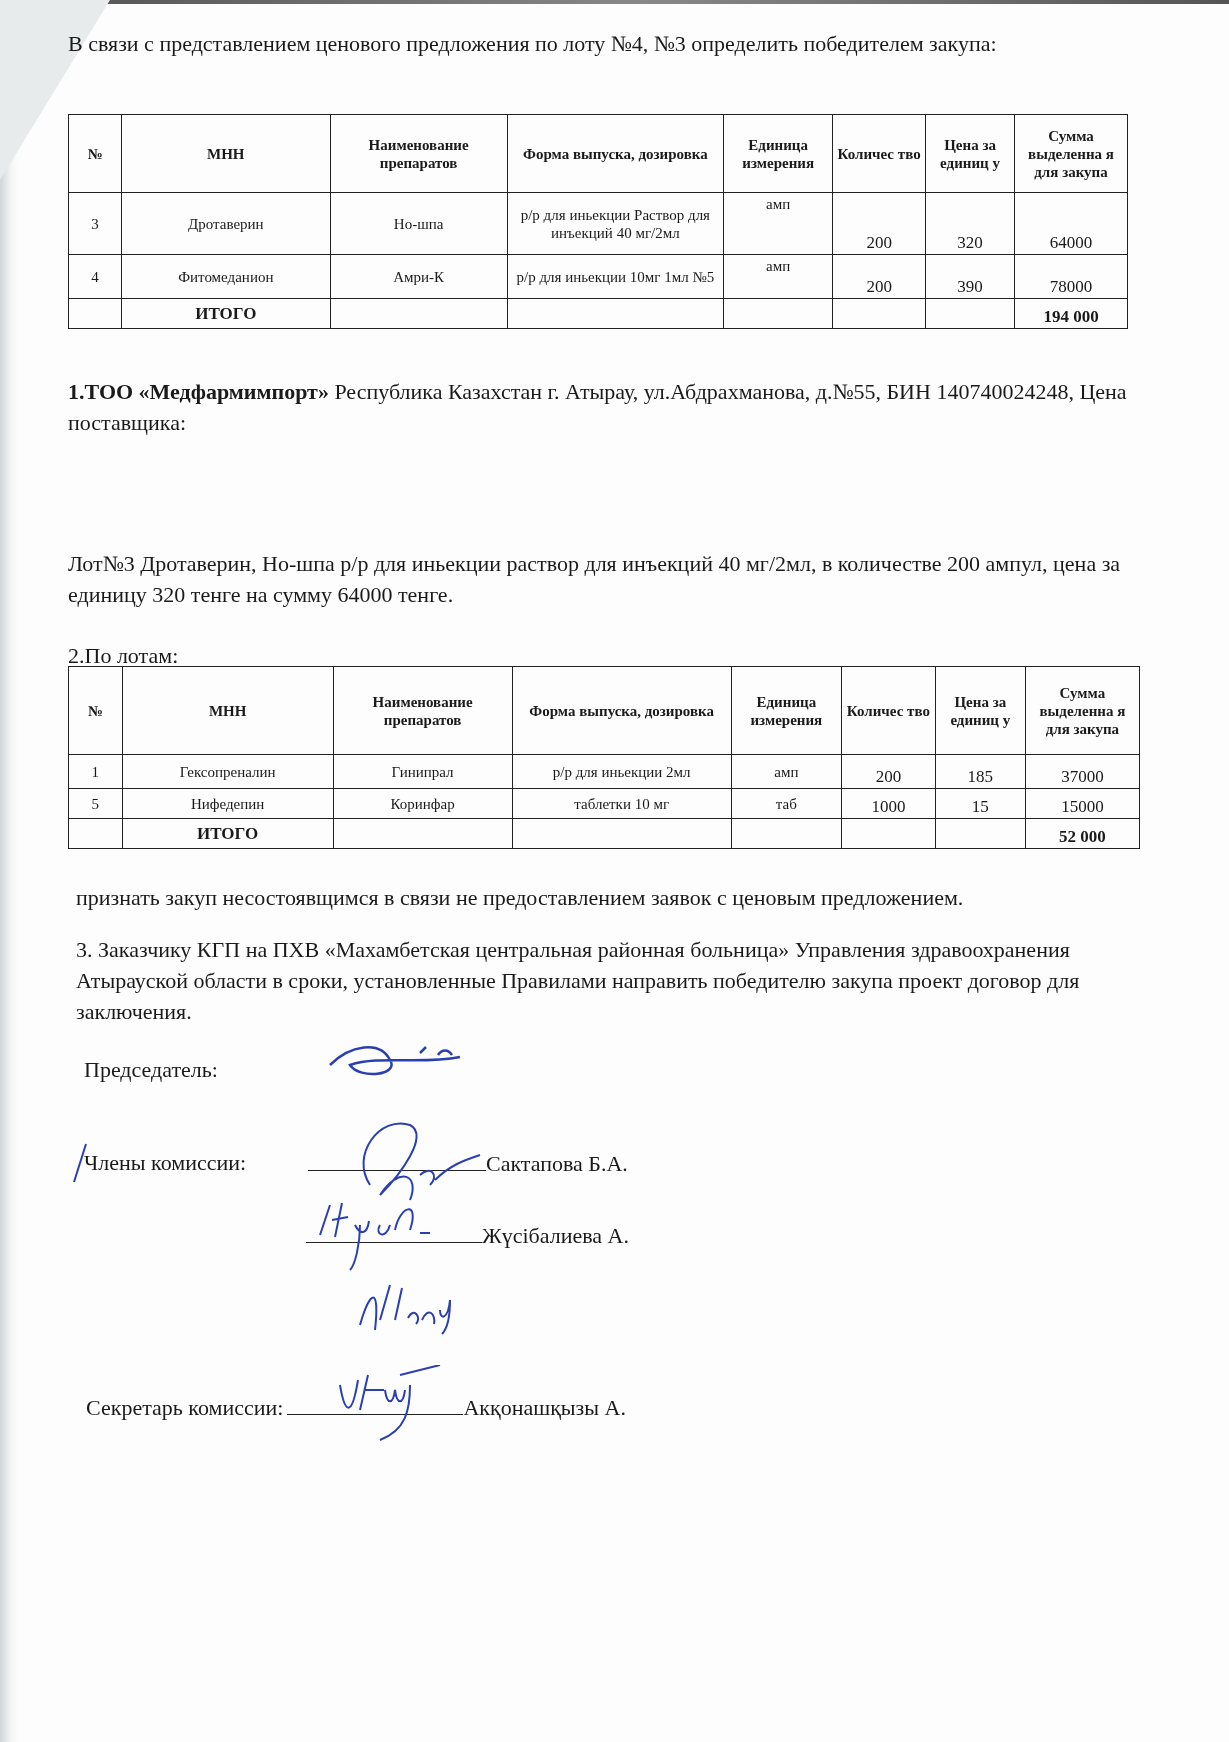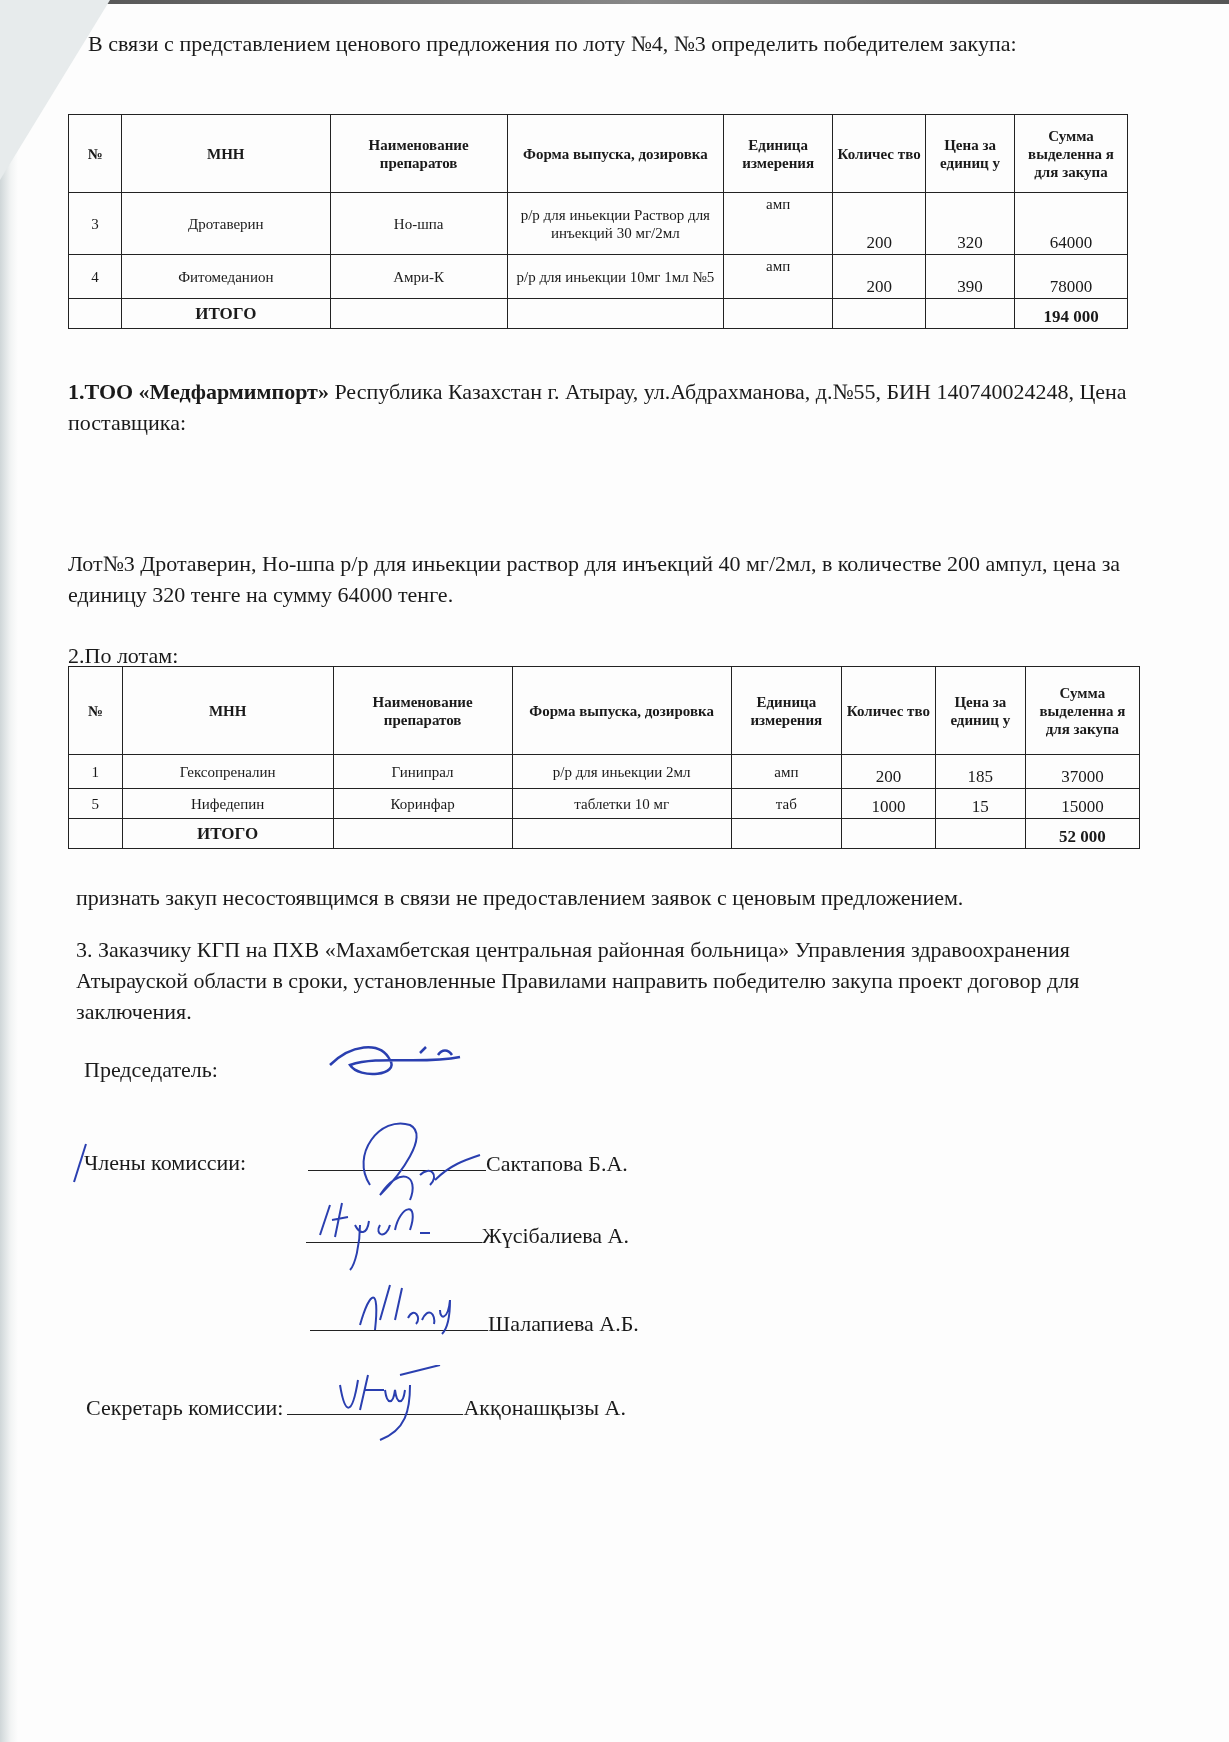--- a/index.html
+++ b/index.html
@@ -5,21 +5,21 @@
   html, body { margin: 0; padding: 0; background: #ffffff; }
   body { width: 1229px; height: 1742px; position: relative; overflow: hidden;
          font-family: "Liberation Serif", serif; color: #1a1a1a; }
   .page { position: absolute; left: 0; top: 0; width: 1229px; height: 1742px; background: #fdfdfd; }
   .top-edge { position: absolute; left: 60px; top: 0; width: 1169px; height: 4px; background: linear-gradient(90deg,#555,#888,#555); }
   .fold { position: absolute; left: 0; top: 0; width: 0; height: 0;
           border-top: 180px solid #e7ebec; border-right: 110px solid transparent; }
   .fold-shade { position: absolute; left: 0; top: 0; width: 18px; height: 1742px;
           background: linear-gradient(90deg,#cfd6d8,#f2f4f4 60%, rgba(255,255,255,0)); }
   .p { position: absolute; font-size: 22px; line-height: 31px; margin: 0; }
-  .intro { left: 68px; top: 28px; width: 1020px; margin-left: 20px; }
+  .intro { left: 68px; top: 28px; width: 1020px; }
   table.t { position: absolute; border-collapse: collapse; font-size: 15px; line-height: 18px; }
   table.t th, table.t td { border: 1.5px solid #222; padding: 2px 4px; text-align: center; vertical-align: middle; }
   table.t th { font-weight: bold; }
   table.t td.num { text-align: center; vertical-align: bottom; font-size: 17px; }
   table.t td.center-top { vertical-align: top; }
   table.t tr.total td { font-weight: bold; font-size: 17px; }
   #t1 { left: 68px; top: 114px; width: 1060px; }
   #t2 { left: 68px; top: 666px; width: 1072px; }
   .c1 { width: 44px; } .c2 { width: 200px; } .c3 { width: 168px; } .c4 { width: 208px; }
   .c5 { width: 100px; } .c6 { width: 84px; } .c7 { width: 80px; } .c8 { width: 104px; }
@@ -49,21 +49,21 @@
         <th class="c6">Количес тво</th>
         <th class="c7">Цена за единиц у</th>
         <th class="c8">Сумма выделенна я для закупа</th>
       </tr>
     </thead>
     <tbody>
       <tr style="height:62px">
         <td>3</td>
         <td>Дротаверин</td>
         <td>Но-шпа</td>
-        <td>р/р для иньекции Раствор для инъекций 30 мг/2мл</td>
+        <td>р/р для иньекции Раствор для инъекций 40 мг/2мл</td>
         <td class="center-top">амп</td>
         <td class="num">200</td>
         <td class="num">320</td>
         <td class="num">64000</td>
       </tr>
       <tr style="height:44px">
         <td>4</td>
         <td>Фитомеданион</td>
         <td>Амри-К</td>
         <td>р/р для иньекции 10мг 1мл №5</td>
@@ -145,23 +145,20 @@
 
   <div class="sigrow" style="left:84px;top:1148px">
     <span>Члены комиссии:</span>
   </div>
   <div class="sigrow" style="left:306px;top:1220px">
     <span class="sigline" style="width:176px"></span><span>Жүсібалиева А.</span>
   </div>
   <div class="sigrow" style="left:308px;top:1148px">
     <span class="sigline" style="width:178px"></span><span>Сактапова Б.А.</span>
   </div>
-  <div class="sigrow" style="left:310px;top:1308px">
-    <span class="sigline" style="width:178px"></span><span>Шалапиева А.Б.</span>
-  </div>
 
   <div class="sigrow" style="left:86px;top:1392px">
     <span>Секретарь комиссии:</span><span class="sigline" style="width:176px;margin-left:4px"></span><span>Акқонашқызы А.</span>
   </div>
 
   <svg class="sig" style="left:320px;top:1035px" width="160" height="50">
     <path d="M10 30 C30 10, 60 5, 70 25 C80 40, 40 45, 30 30 C60 20, 100 30, 140 22 M100 18 l6 -6 M118 20 c4-6 10-6 14 0" stroke="#2a3fb0" stroke-width="2.5" fill="none"></path>
   </svg>
   <svg class="sig" style="left:340px;top:1105px" width="150" height="110">
     <path d="M30 80 C10 50, 40 10, 70 20 C90 30, 60 70, 40 90 C60 60, 80 70, 70 95 M80 70 c10-10 20 0 10 10 M95 75 C110 60, 125 55, 140 50" stroke="#2a3fb0" stroke-width="2" fill="none"></path>

